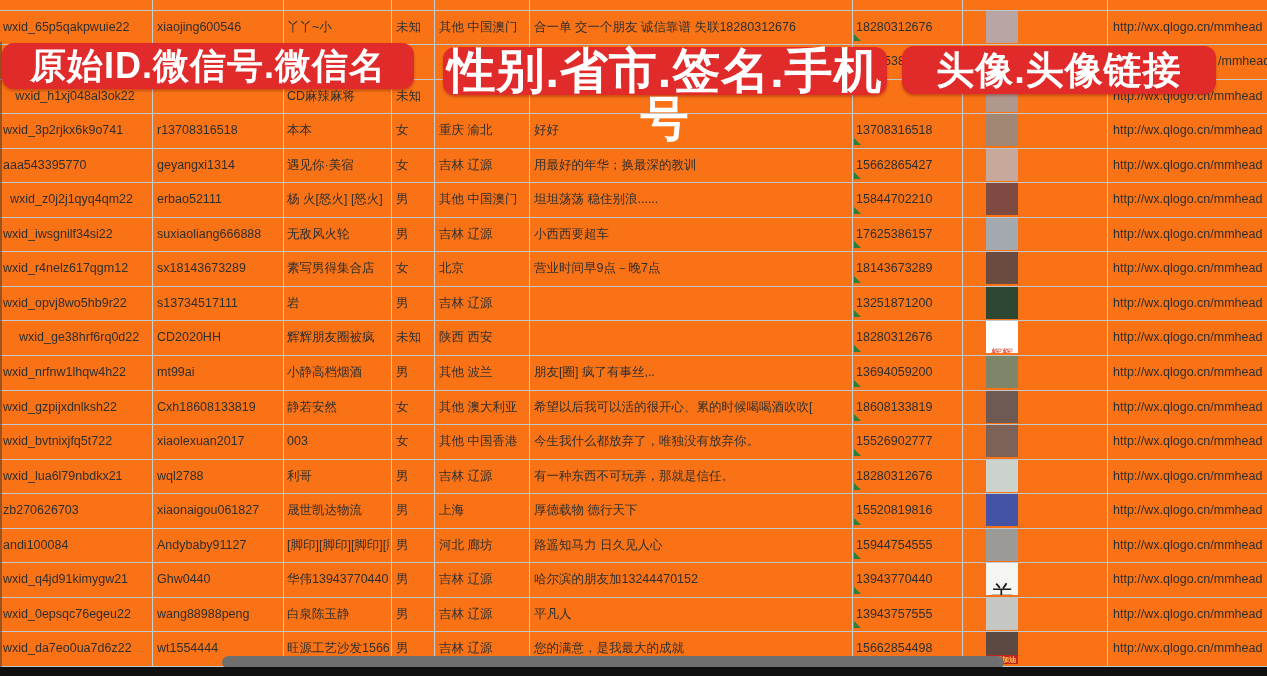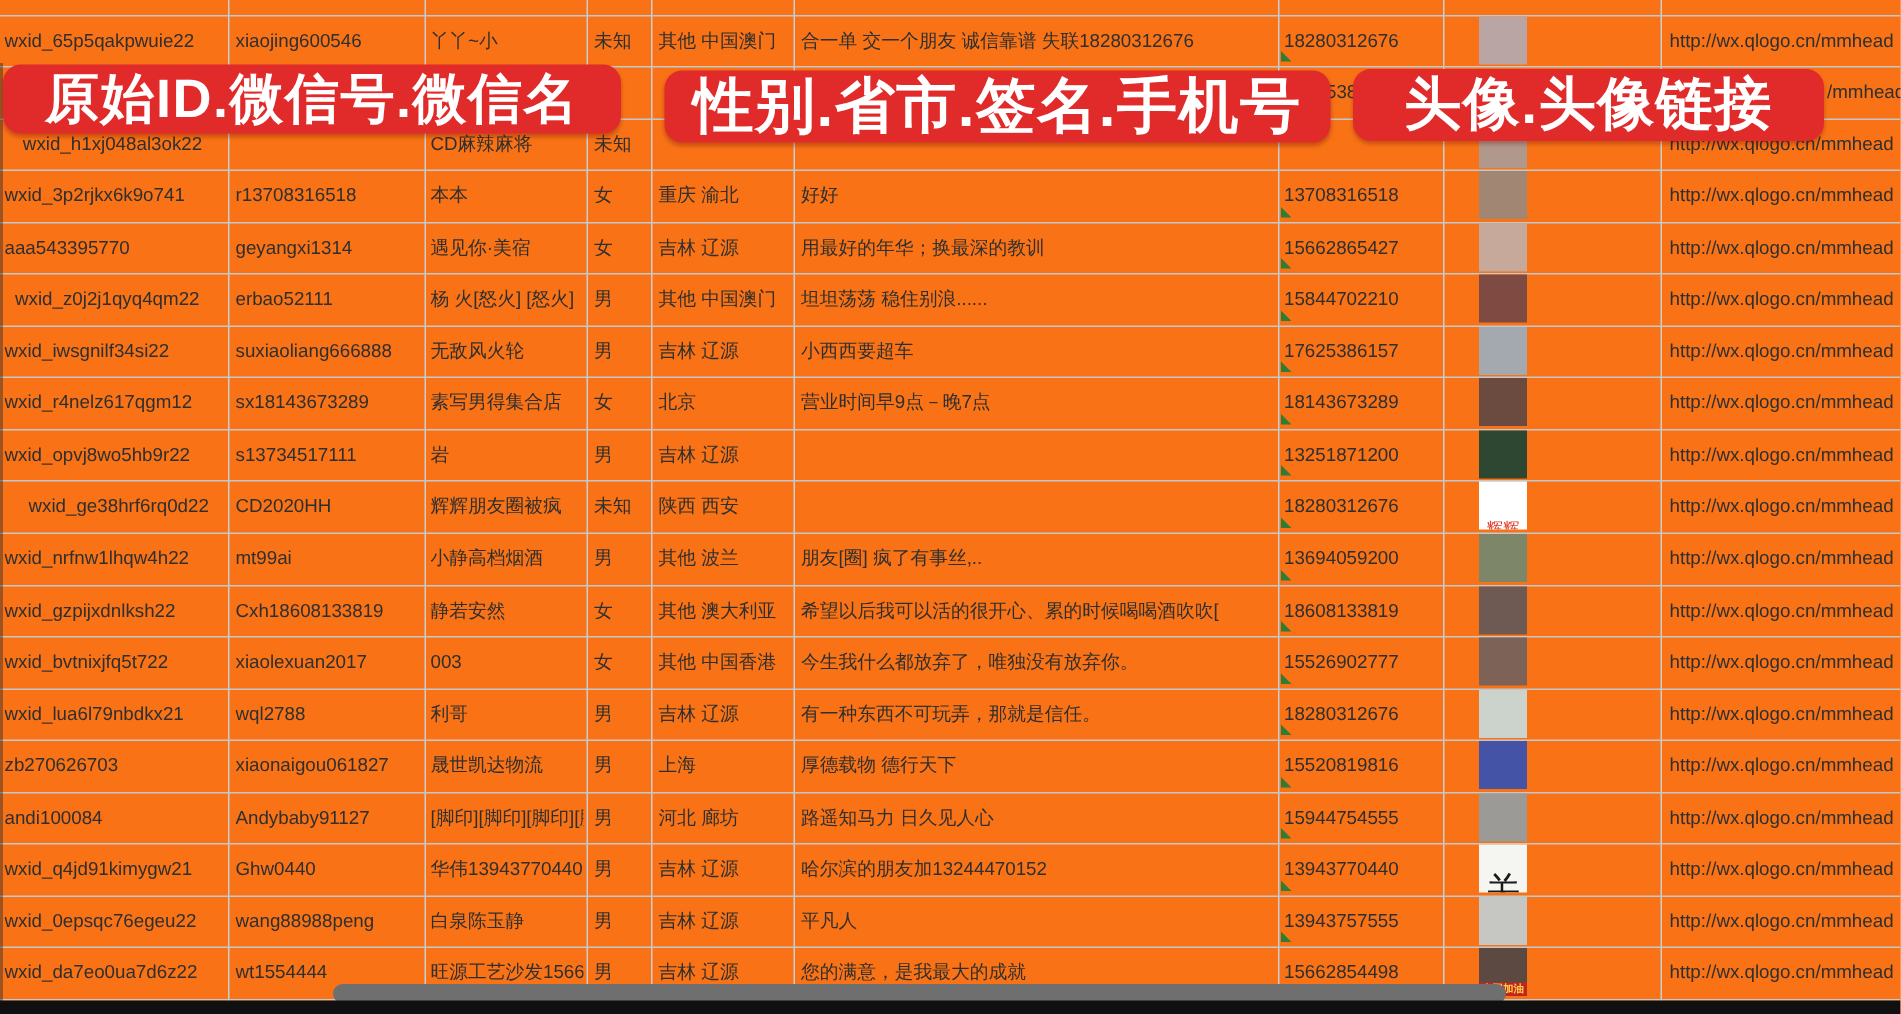--- a/index.html
+++ b/index.html
@@ -327,19 +327,19 @@
         <div class="cell" style="left: 856px; width: 100px;"></div>
         <div class="cell" style="left: 1113px; width: 154px;"></div>
         <div class="avatar" style="left: 986px; background: rgb(214, 216, 218);"></div>
       </div>
     </div>
 
   <span class="fragment" style="left:884px; top:54px;">5386</span>
   <span class="fragment" style="left:1218px; top:54px;">/mmhead</span>
 
   <div class="banner" style="left:2px; top:43px; width:412px; height:46px; line-height:46px; font-size:36px;">原始ID.微信号.微信名</div>
-  <div class="banner" style="left:443px; top:47px; width:444px; height:48px; line-height:48px; font-size:40px;">性别.省市.签名.手机号</div>
+  <div class="banner" style="left:443px; top:47px; width:444px; height:48px; line-height:48px; font-size:48px;">性别.省市.签名.手机号</div>
   <div class="banner" style="left:902px; top:46px; width:314px; height:48px; line-height:48px; font-size:38px;">头像.头像链接</div>
 
   <div id="left-edge"></div>
   <div id="scroll-thumb"></div>
   <div id="bottom-bar"></div>
 </div>
 
 </body></html>

